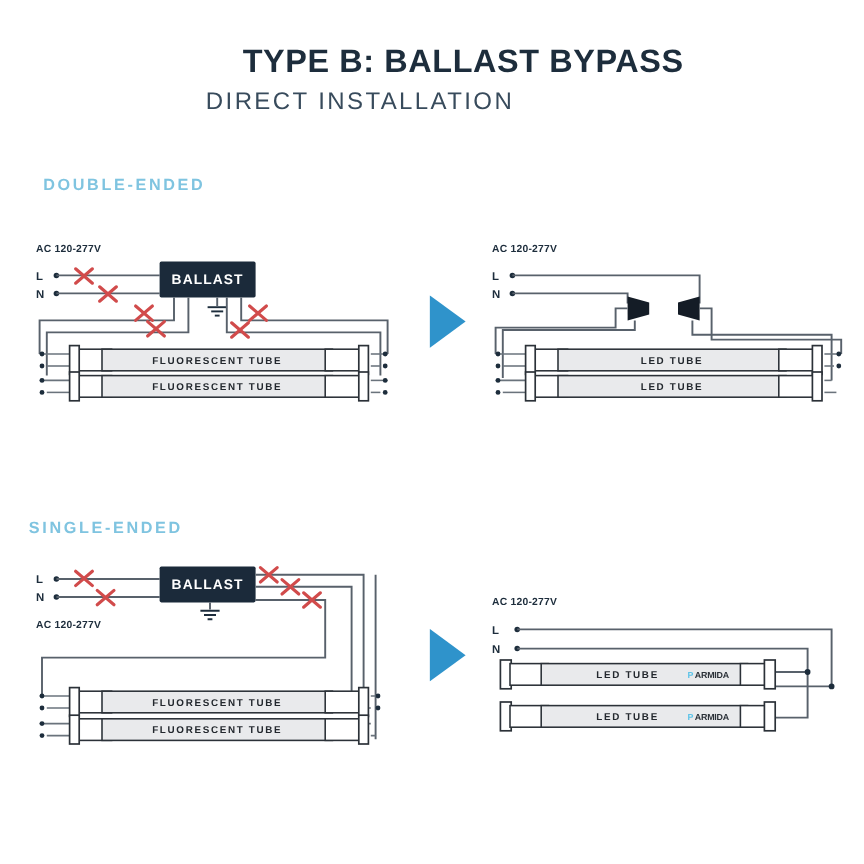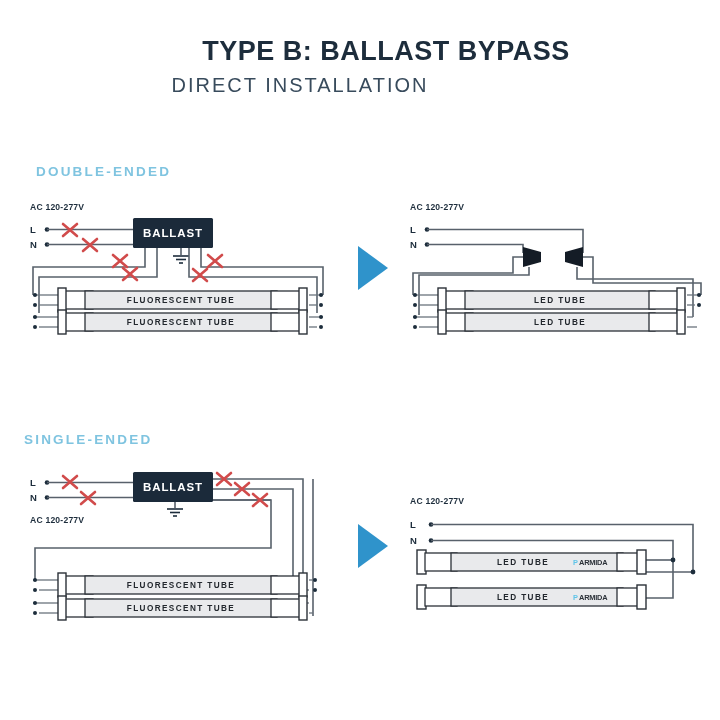--- a/index.html
+++ b/index.html
@@ -17,21 +17,21 @@
     font-size:27px;font-weight:bold;letter-spacing:0.5px;color:#1d2d3c;padding-left:40px;
   }
   .hdr-sub{
     position:absolute;left:0;top:74px;width:600px;text-align:center;
     font-size:20px;font-weight:400;letter-spacing:2.0px;color:#384b5c;
   }
   .section-label{
     position:absolute;font-size:13.5px;font-weight:bold;letter-spacing:2.2px;
     color:#7fc4e0;
   }
-  .sec-dbl{left:36px;top:164px;text-align:center;}
+  .sec-dbl{left:36px;top:146px;text-align:center;}
   .sec-sgl{left:24px;top:432px;}
 
   
   svg.diagram{position:absolute;}
   .wire{stroke:#58616b;stroke-width:1.6;fill:none;}
   .wire-thin{stroke:#6a737c;stroke-width:1.3;fill:none;}
   .tube-body{fill:#e9eaec;stroke:#2b3138;stroke-width:1.3;}
   .tube-clear{fill:#ffffff;stroke:#2b3138;stroke-width:1.3;}
   .tube-cap{fill:#ffffff;stroke:#2b3138;stroke-width:1.4;}
   .tube-txt{font-family:"Liberation Sans",sans-serif;font-size:8.2px;font-weight:bold;

